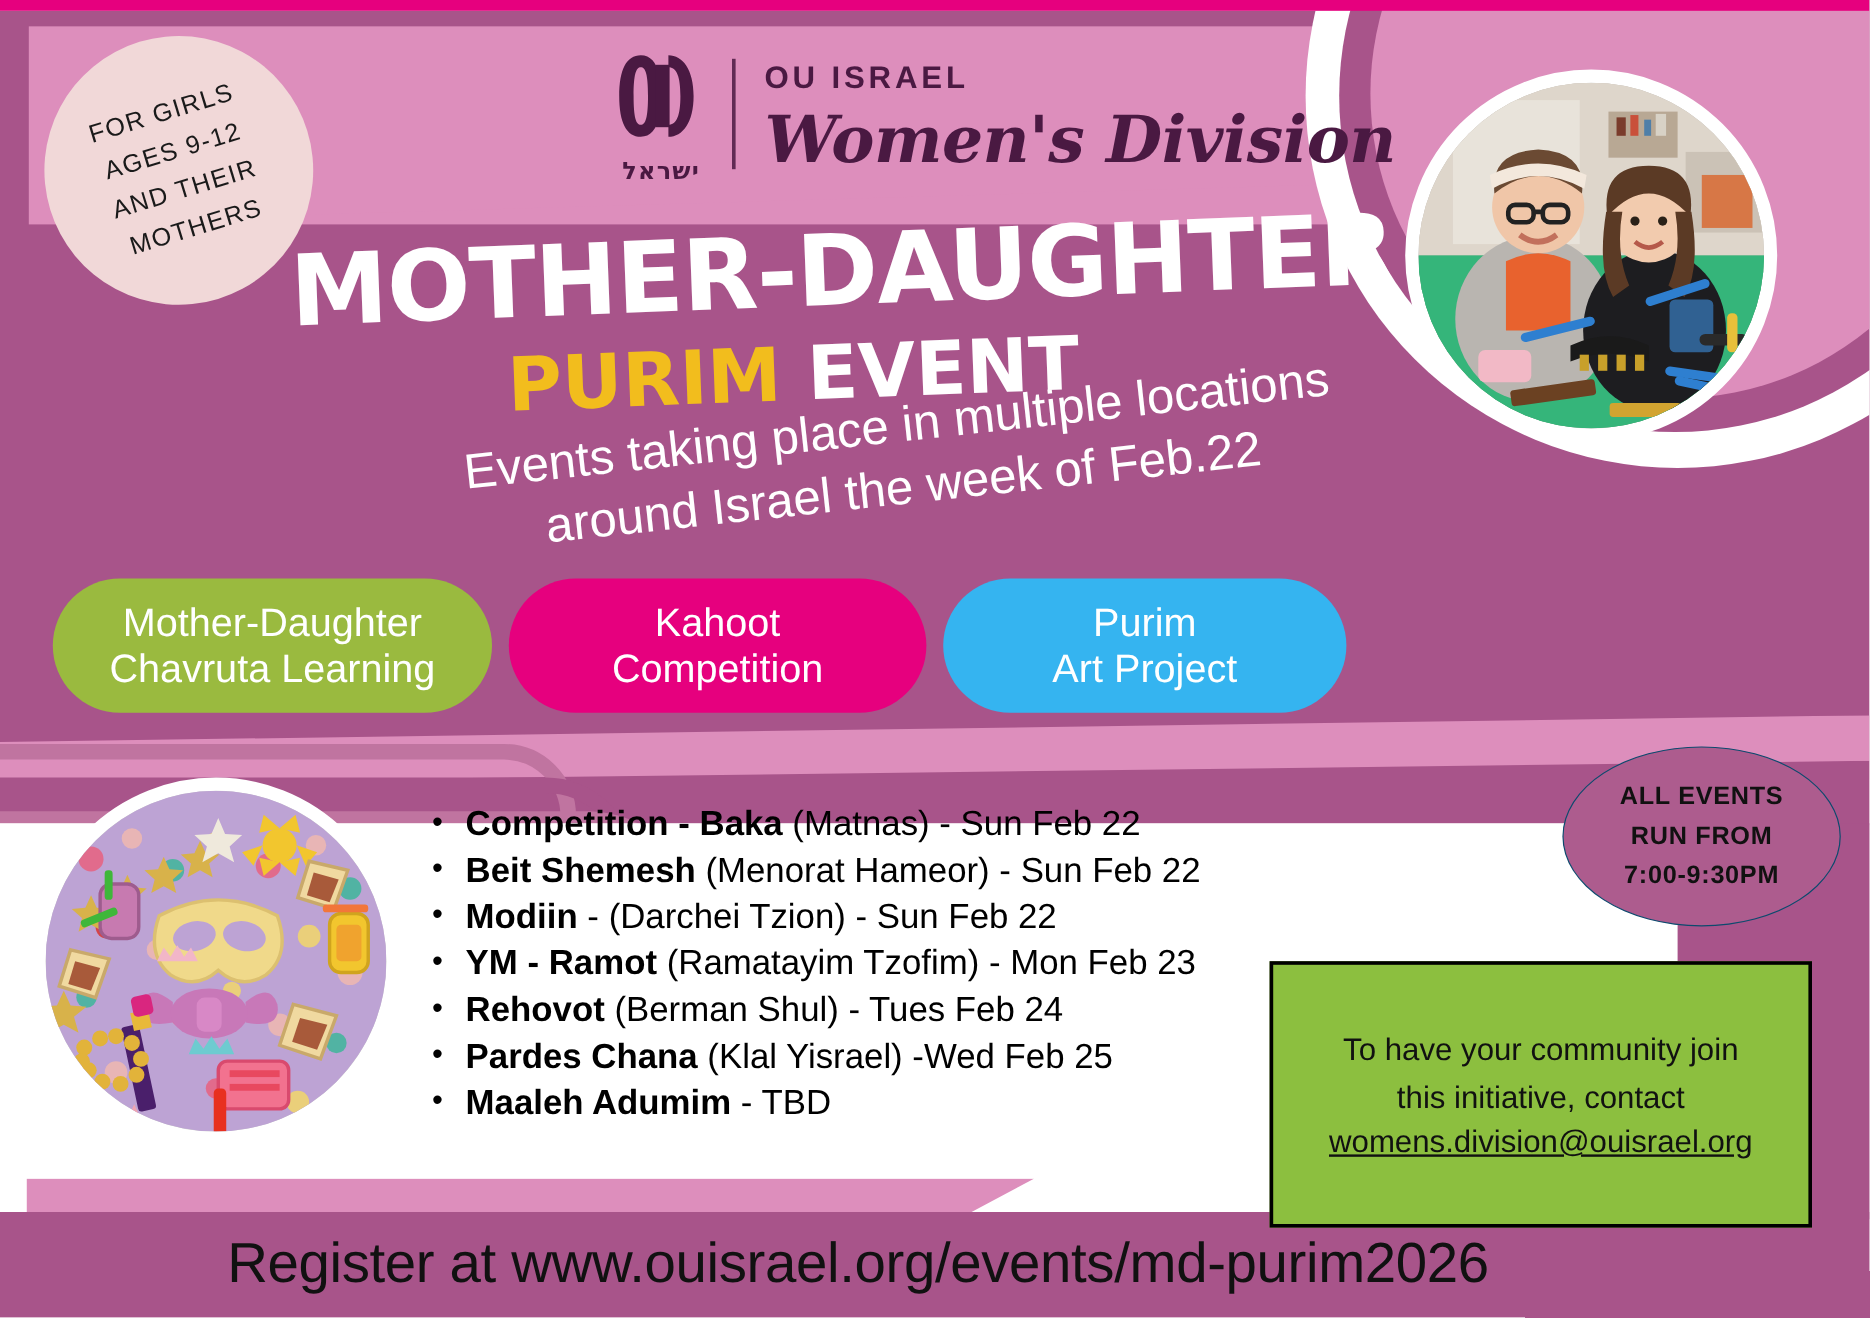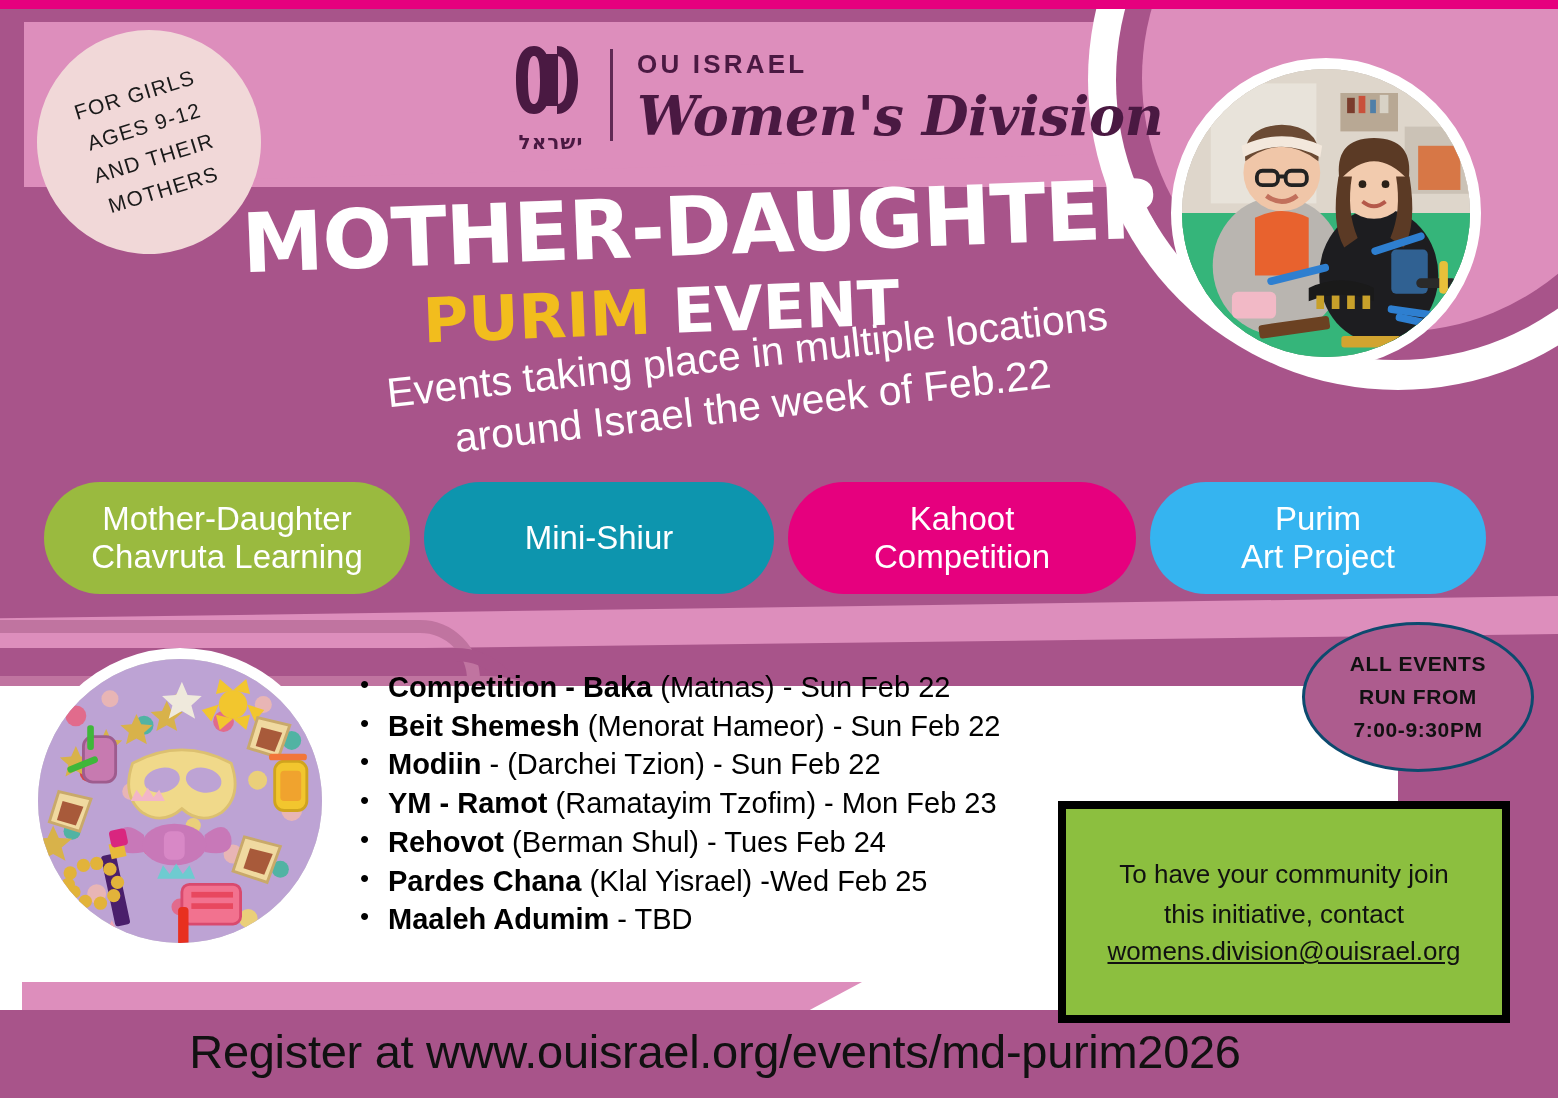--- a/index.html
+++ b/index.html
@@ -223,36 +223,36 @@
     content: "\2022"; position: absolute; left: 4px; top: -1px;
     font-size: 26px; color: #000;
   }
   .loc-list b { font-weight: 700; }
 
   
   .events-oval {
     position: absolute; left: 1302px; top: 622px;
     width: 232px; height: 150px;
     border-radius: 50%;
-    background: #ad5c8e; border: 3px solid #0c4a6e;
+    background: #ad5c8e; border: 1px solid #0c4a6e;
     display: flex; flex-direction: column;
     align-items: center; justify-content: center;
     gap: 9px;
   }
   .events-oval span {
     display: block; font-size: 21px; font-weight: 700;
     color: #111; letter-spacing: .6px;
     font-family: "Liberation Sans", sans-serif;
   }
 
   
   .contact-box {
     position: absolute; left: 1058px; top: 801px;
     width: 452px; height: 222px;
-    background: #8cbf3f; border: 8px solid #000000;
+    background: #8cbf3f; border: 3px solid #000000;
     display: flex; flex-direction: column;
     align-items: center; justify-content: center;
     padding: 0 16px; gap: 4px;
   }
   .contact-box p {
     font-size: 26px; color: #111; text-align: center; line-height: 1.38;
     font-family: "Liberation Sans", sans-serif;
   }
   .contact-box .email {
     text-decoration: underline; font-size: 26px; color: #111;
@@ -376,23 +376,20 @@
       <span class="h-purim">PURIM</span>
       <span class="h-event">EVENT</span>
     </div>
   </div>
 
   <div class="subtitle">Events taking place in multiple locations around Israel the week of Feb.22</div>
 
   <div class="pill-row">
     <div class="pill p1">
       <span>Mother-Daughter<br>Chavruta Learning</span>
-    </div>
-    <div class="pill p2">
-      <span>Mini-Shiur</span>
     </div>
     <div class="pill p3">
       <span>Kahoot<br>Competition</span>
     </div>
     <div class="pill p4">
       <span>Purim<br>Art Project</span>
     </div>
   </div>
 
   <div class="photo-circle photo-bot">

